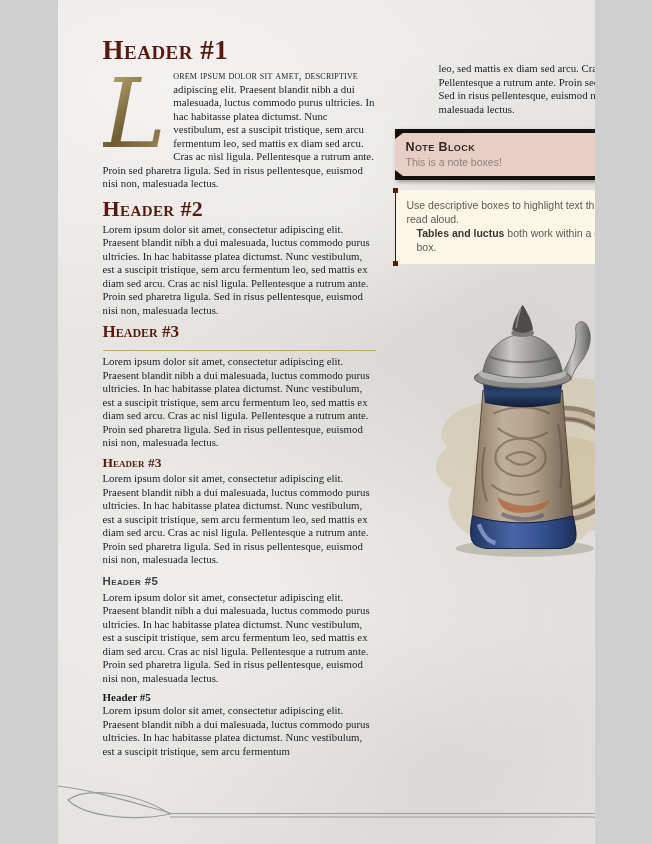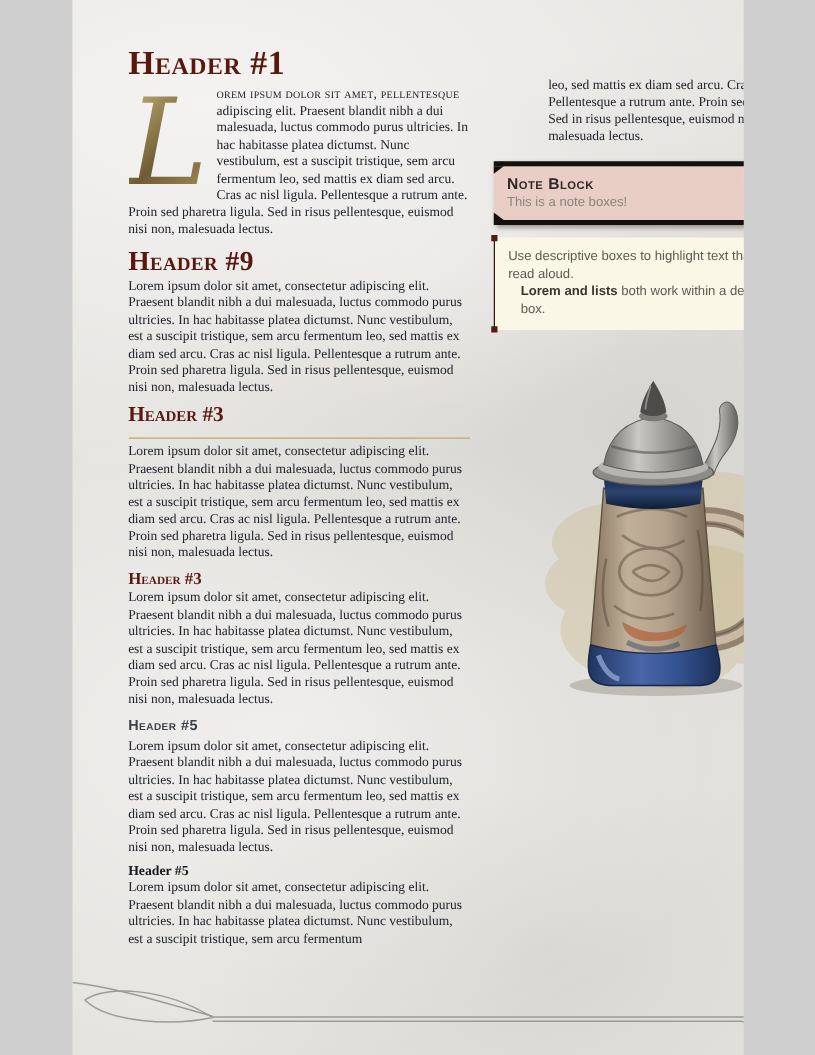--- a/index.html
+++ b/index.html
@@ -69,24 +69,24 @@
 </head>
 <body>
 
 <div class="page">
 
   <div class="columns">
 
     <div class="col">
 
       <div class="h1">Header #1</div>
-      <p class="body-text first-para"><span class="drop-cap">L</span><span class="lead-caps">orem ipsum dolor sit amet, pellentesque</span>
+      <p class="body-text first-para"><span class="drop-cap">L</span><span class="lead-caps">orem ipsum dolor sit amet, descriptive</span>
         <span>adipiscing elit. Praesent blandit nibh a dui malesuada, luctus commodo purus ultricies. In hac habitasse platea dictumst. Nunc vestibulum, est a suscipit tristique, sem arcu fermentum leo, sed mattis ex diam sed arcu. Cras ac nisl ligula. Pellentesque a rutrum ante. Proin sed pharetra ligula. Sed in risus pellentesque, euismod nisi non, malesuada lectus.</span></p>
 
-      <div class="h2">Header #9</div>
+      <div class="h2">Header #2</div>
       <p class="body-text">Lorem ipsum dolor sit amet, consectetur adipiscing elit. Praesent blandit nibh a dui malesuada, luctus commodo purus ultricies. In hac habitasse platea dictumst. Nunc vestibulum, est a suscipit tristique, sem arcu fermentum leo, sed mattis ex diam sed arcu. Cras ac nisl ligula. Pellentesque a rutrum ante. Proin sed pharetra ligula. Sed in risus pellentesque, euismod nisi non, malesuada lectus.</p>
 
       <div class="h3">Header #3</div>
       <p class="body-text">Lorem ipsum dolor sit amet, consectetur adipiscing elit. Praesent blandit nibh a dui malesuada, luctus commodo purus ultricies. In hac habitasse platea dictumst. Nunc vestibulum, est a suscipit tristique, sem arcu fermentum leo, sed mattis ex diam sed arcu. Cras ac nisl ligula. Pellentesque a rutrum ante. Proin sed pharetra ligula. Sed in risus pellentesque, euismod nisi non, malesuada lectus.</p>
 
       <div class="h4">Header #3</div>
       <p class="body-text">Lorem ipsum dolor sit amet, consectetur adipiscing elit. Praesent blandit nibh a dui malesuada, luctus commodo purus ultricies. In hac habitasse platea dictumst. Nunc vestibulum, est a suscipit tristique, sem arcu fermentum leo, sed mattis ex diam sed arcu. Cras ac nisl ligula. Pellentesque a rutrum ante. Proin sed pharetra ligula. Sed in risus pellentesque, euismod nisi non, malesuada lectus.</p>
 
       <div class="h5">Header #5</div>
       <p class="body-text">Lorem ipsum dolor sit amet, consectetur adipiscing elit. Praesent blandit nibh a dui malesuada, luctus commodo purus ultricies. In hac habitasse platea dictumst. Nunc vestibulum, est a suscipit tristique, sem arcu fermentum leo, sed mattis ex diam sed arcu. Cras ac nisl ligula. Pellentesque a rutrum ante. Proin sed pharetra ligula. Sed in risus pellentesque, euismod nisi non, malesuada lectus.</p>
@@ -108,21 +108,21 @@
         </div>
         <div class="note-bar bot"></div>
       </div>
 
       <div class="desc-box">
         <span class="desc-dot tl"></span>
         <span class="desc-dot tr"></span>
         <span class="desc-dot bl"></span>
         <span class="desc-dot br"></span>
         <p class="desc-text">Use descriptive boxes to highlight text that should be read aloud.</p>
-        <p class="desc-text desc-line2"><span class="desc-bold">Lorem and lists</span><span> both work within a descriptive box.</span></p>
+        <p class="desc-text desc-line2"><span class="desc-bold">Tables and luctus</span><span> both work within a descriptive box.</span></p>
       </div>
 
       <div class="figure">
         <svg width="252" height="272" viewBox="0 0 240 260">
           <defs>
             <linearGradient id="gPewter" x1="0" y1="0" x2="1" y2="0">
               <stop offset="0" stop-color="#6f6e6c"></stop>
                 <stop offset=".35" stop-color="#c9c8c4"></stop>
               <stop offset=".65" stop-color="#9a9996"></stop>
                 <stop offset="1" stop-color="#626260"></stop>

